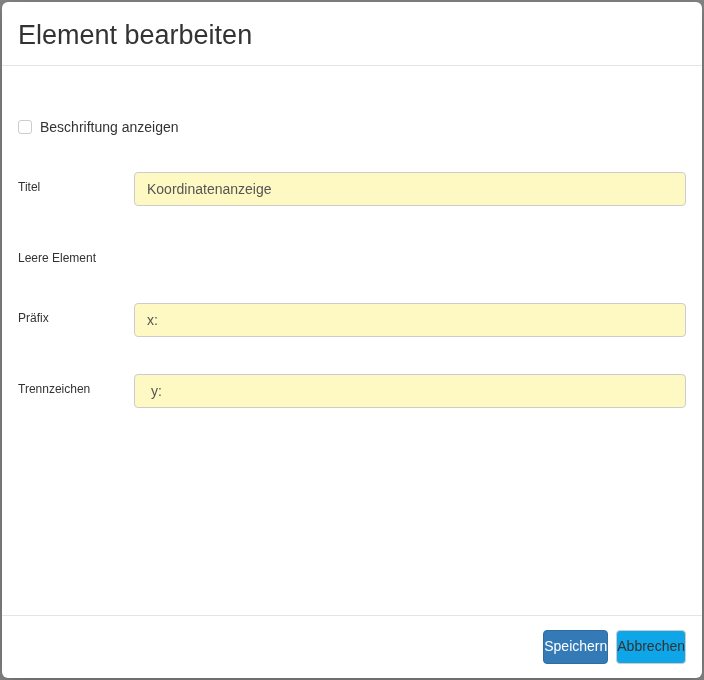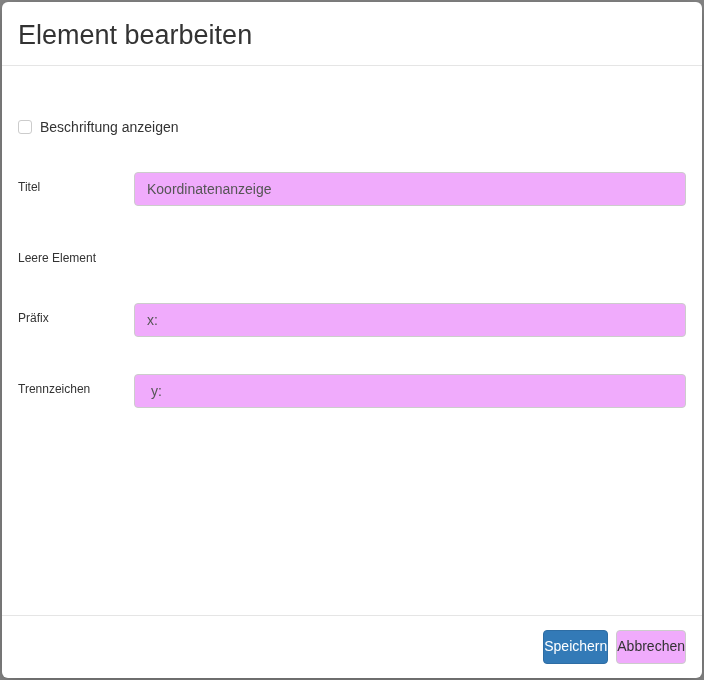--- a/index.html
+++ b/index.html
@@ -59,21 +59,21 @@
     }
     .input-col {
       flex: 1;
     }
     input[type="text"], input[type="number"] {
       width: 100%;
       height: 34px;
       padding: 6px 12px;
       font-size: 14px;
       color: #555;
-      background: #f0abfc;
+      background: #fef9c3;
       border: 1px solid #ccc;
       border-radius: 4px;
       outline: none;
     }
     .checkbox {
       width: 14px;
       height: 14px;
       border: 1px solid #ccc;
       border-radius: 3px;
       background: #fff;
@@ -124,21 +124,21 @@
       border: 1px solid transparent;
       cursor: pointer;
       line-height: 1.4;
     }
     .btn-primary {
       background: #337ab7;
       border-color: #2e6da4;
       color: #fff;
     }
     .btn-default {
-      background: #f0abfc;
+      background: #0ea5e9;
       border-color: #ccc;
       color: #333;
     }
   </style>
 </head>
 <body>
 
 <div class="modal">
   <div class="modal-header">
     <h1>Element bearbeiten</h1>

